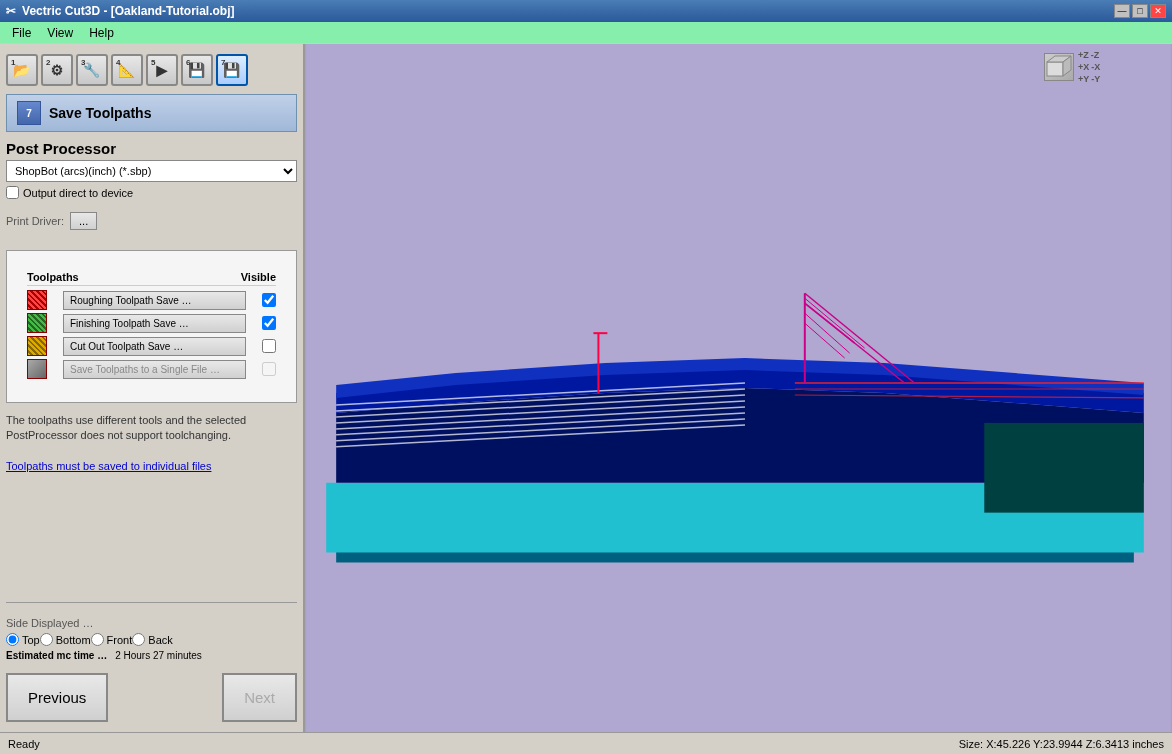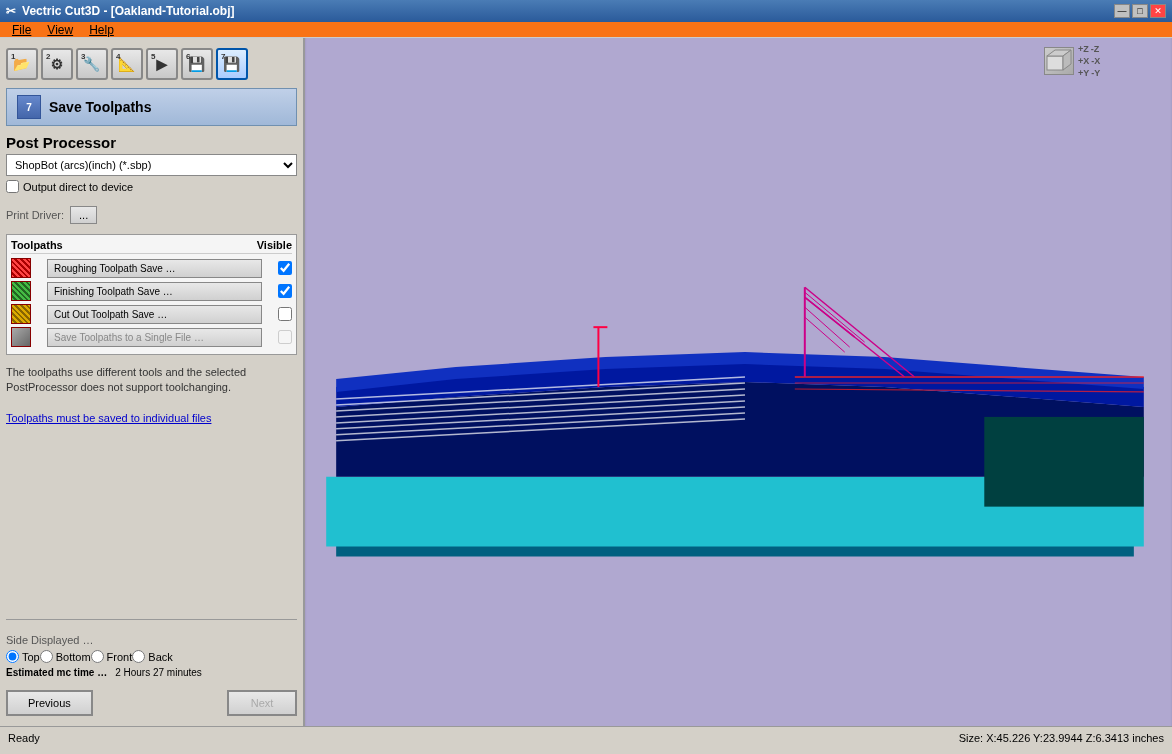--- a/index.html
+++ b/index.html
@@ -22,27 +22,26 @@
       background: #c0c0c0;
       border: 1px solid #888;
       font-size: 9px;
       display: flex; align-items: center; justify-content: center;
       cursor: pointer; color: #000;
     }
     .title-btn.close { background: #ff4444; color: white; }
 
     
     #menu-bar {
-      background: #f97316;
-      height: 16px;
+      background: #86efac;
+      height: 22px;
       display: flex;
       align-items: center;
       padding: 0 4px;
       border-bottom: 1px solid #ccc;
-      text-decoration: underline;
     }
     .menu-item {
       padding: 2px 8px;
       cursor: pointer;
       font-size: 12px;
     }
 
     
     #main-layout {
       display: flex;
@@ -114,24 +113,24 @@
     .browse-btn {
       padding: 2px 8px;
       background: linear-gradient(to bottom, #e8e8e8, #d0d0d0);
       border: 1px solid #888;
       font-size: 11px;
       cursor: pointer;
     }
 
     
     #toolpaths-section {
-      margin-top: 6px;
+      margin-top: 16px;
       border: 1px solid #999;
       background: #f5f5f5;
-      padding: 4px;
+      padding: 20px;
     }
     #toolpaths-header {
       display: flex;
       justify-content: space-between;
       font-weight: bold;
       font-size: 11px;
       margin-bottom: 4px;
       padding-bottom: 2px;
       border-bottom: 1px solid #ccc;
     }
@@ -190,24 +189,24 @@
     #est-label { font-weight: bold; }
     #est-value { }
 
     
     #nav-buttons {
       display: flex;
       justify-content: space-between;
       padding: 8px 0 4px 0;
     }
     .nav-btn {
-      padding: 5px 20px;
+      padding: 14px 20px;
       background: linear-gradient(to bottom, #e8e8e8, #d0d0d0);
       border: 2px solid #888;
-      font-size: 11px;
+      font-size: 15px;
       cursor: pointer;
       min-width: 70px;
     }
     .nav-btn.disabled { color: #aaa; cursor: default; }
 
     
     #right-panel {
       flex: 1;
       background: #a8a0c8;
       position: relative;

